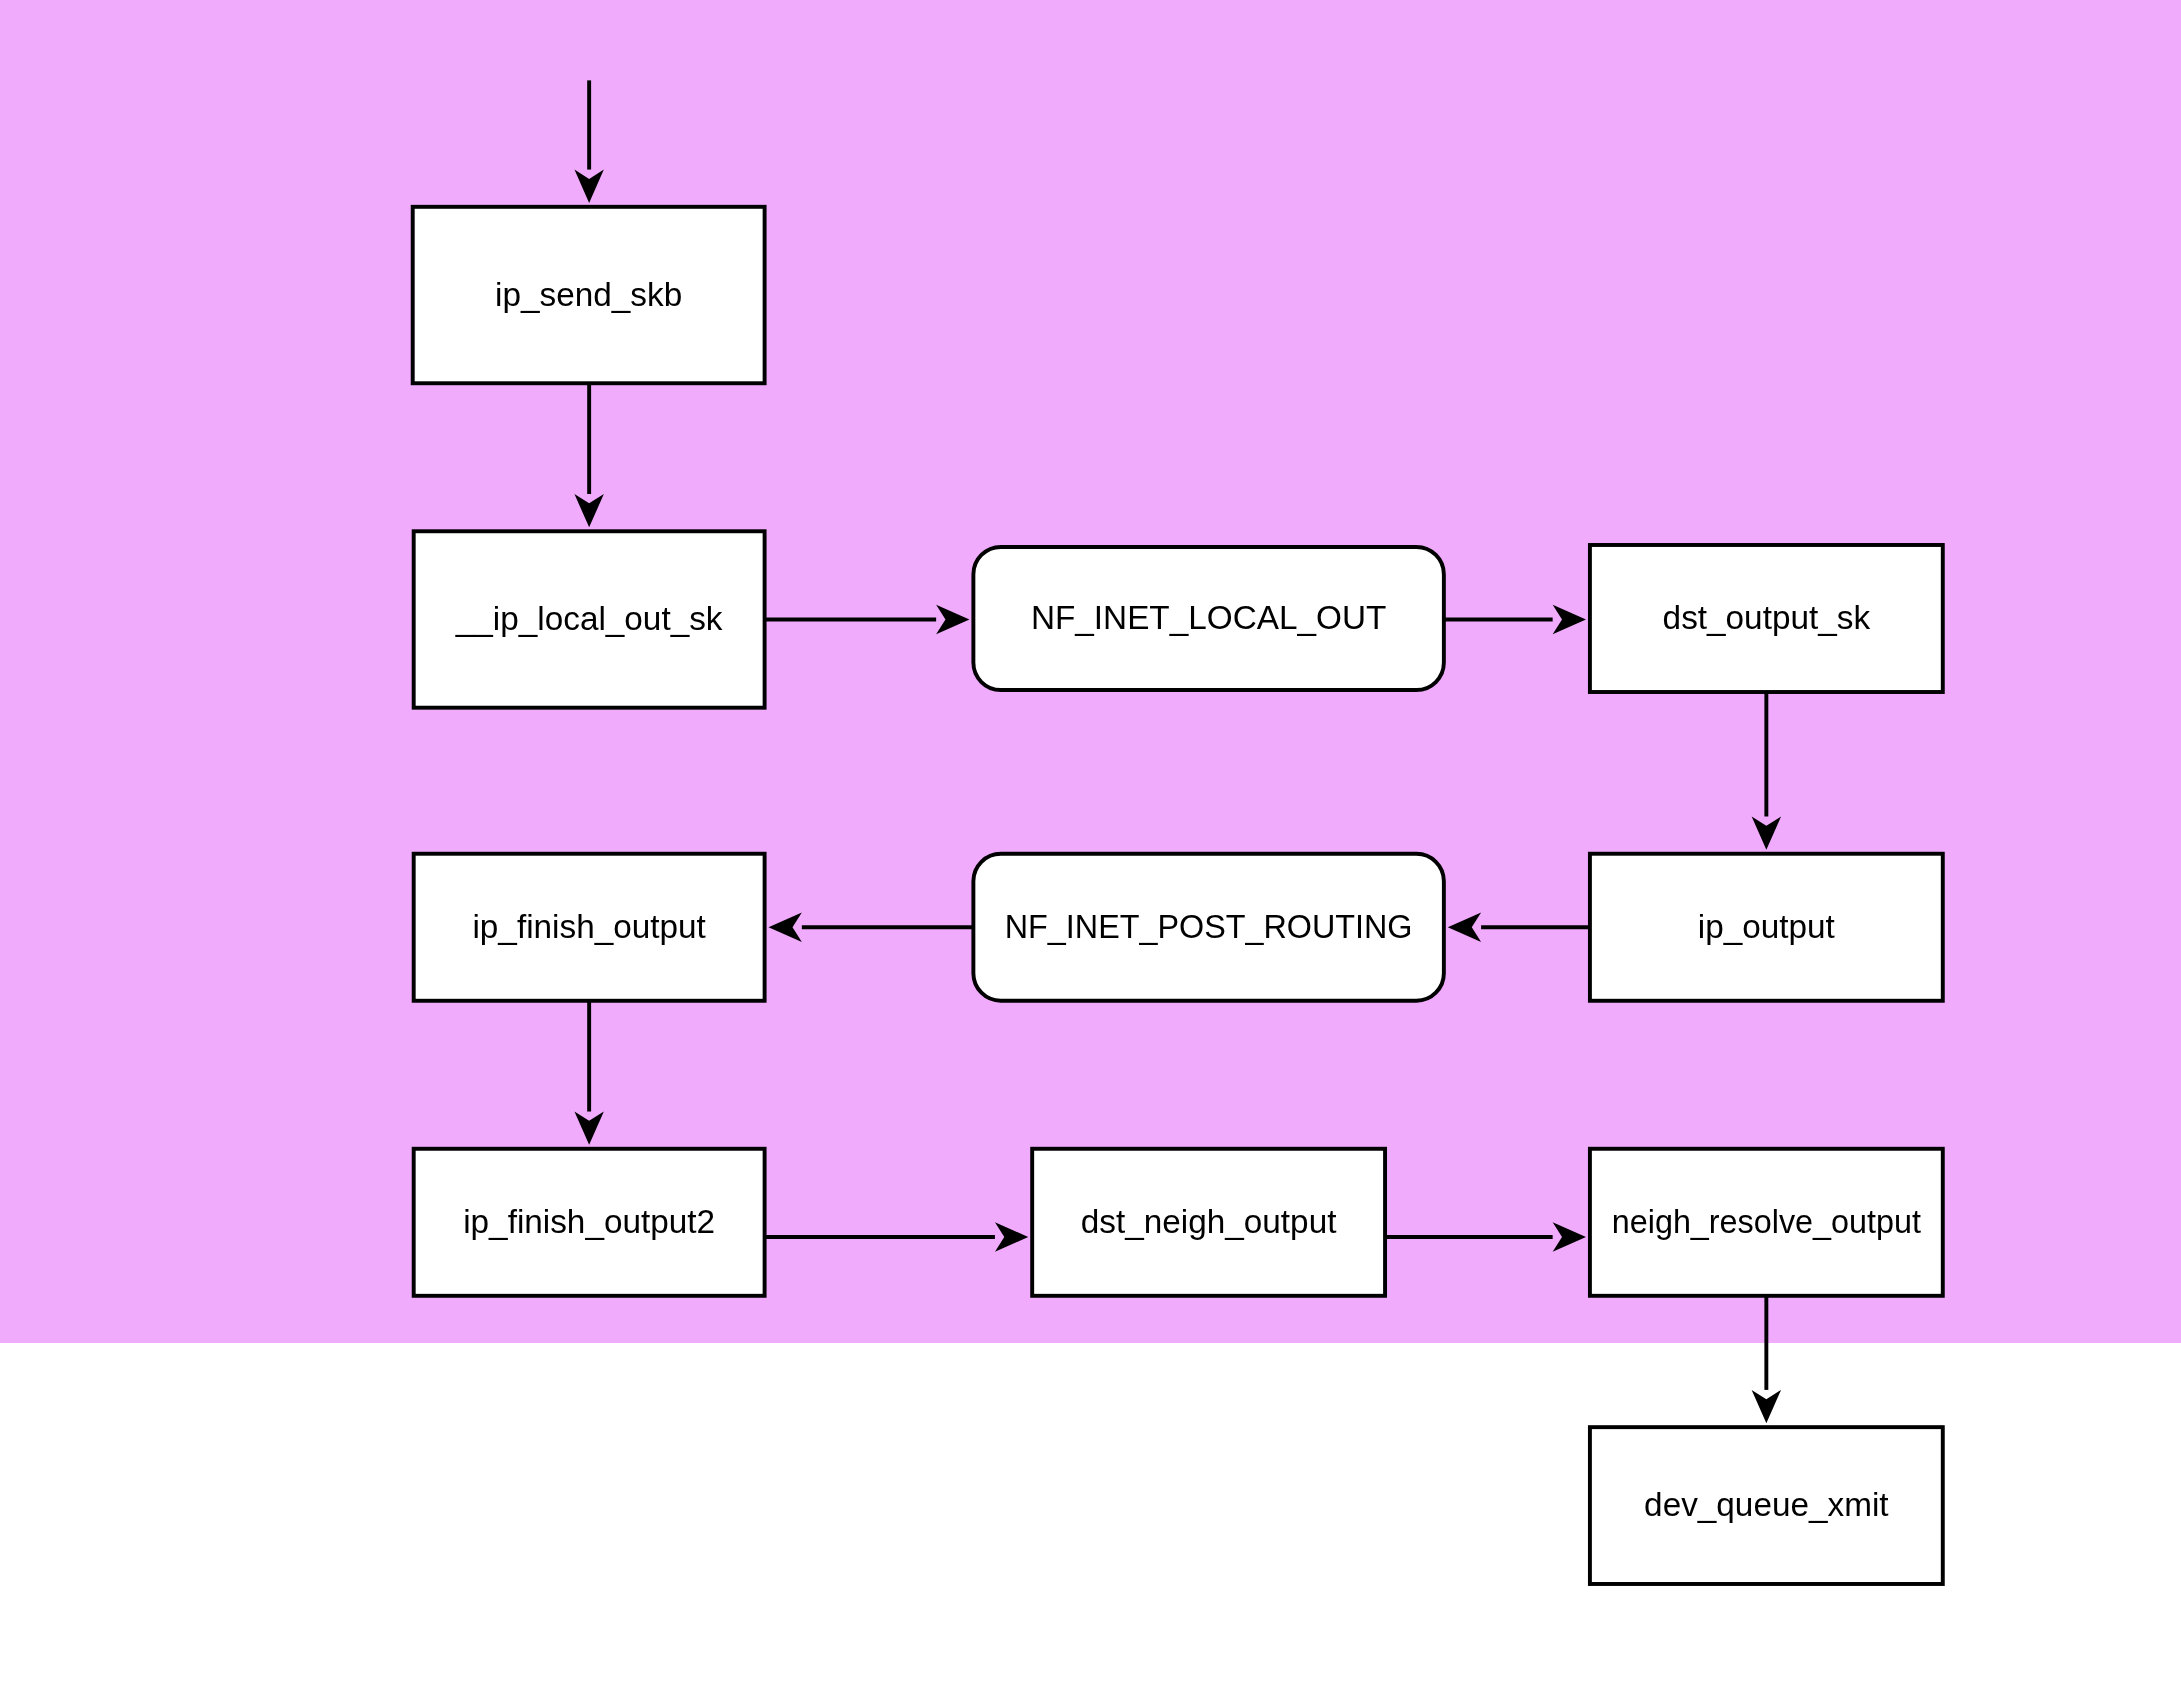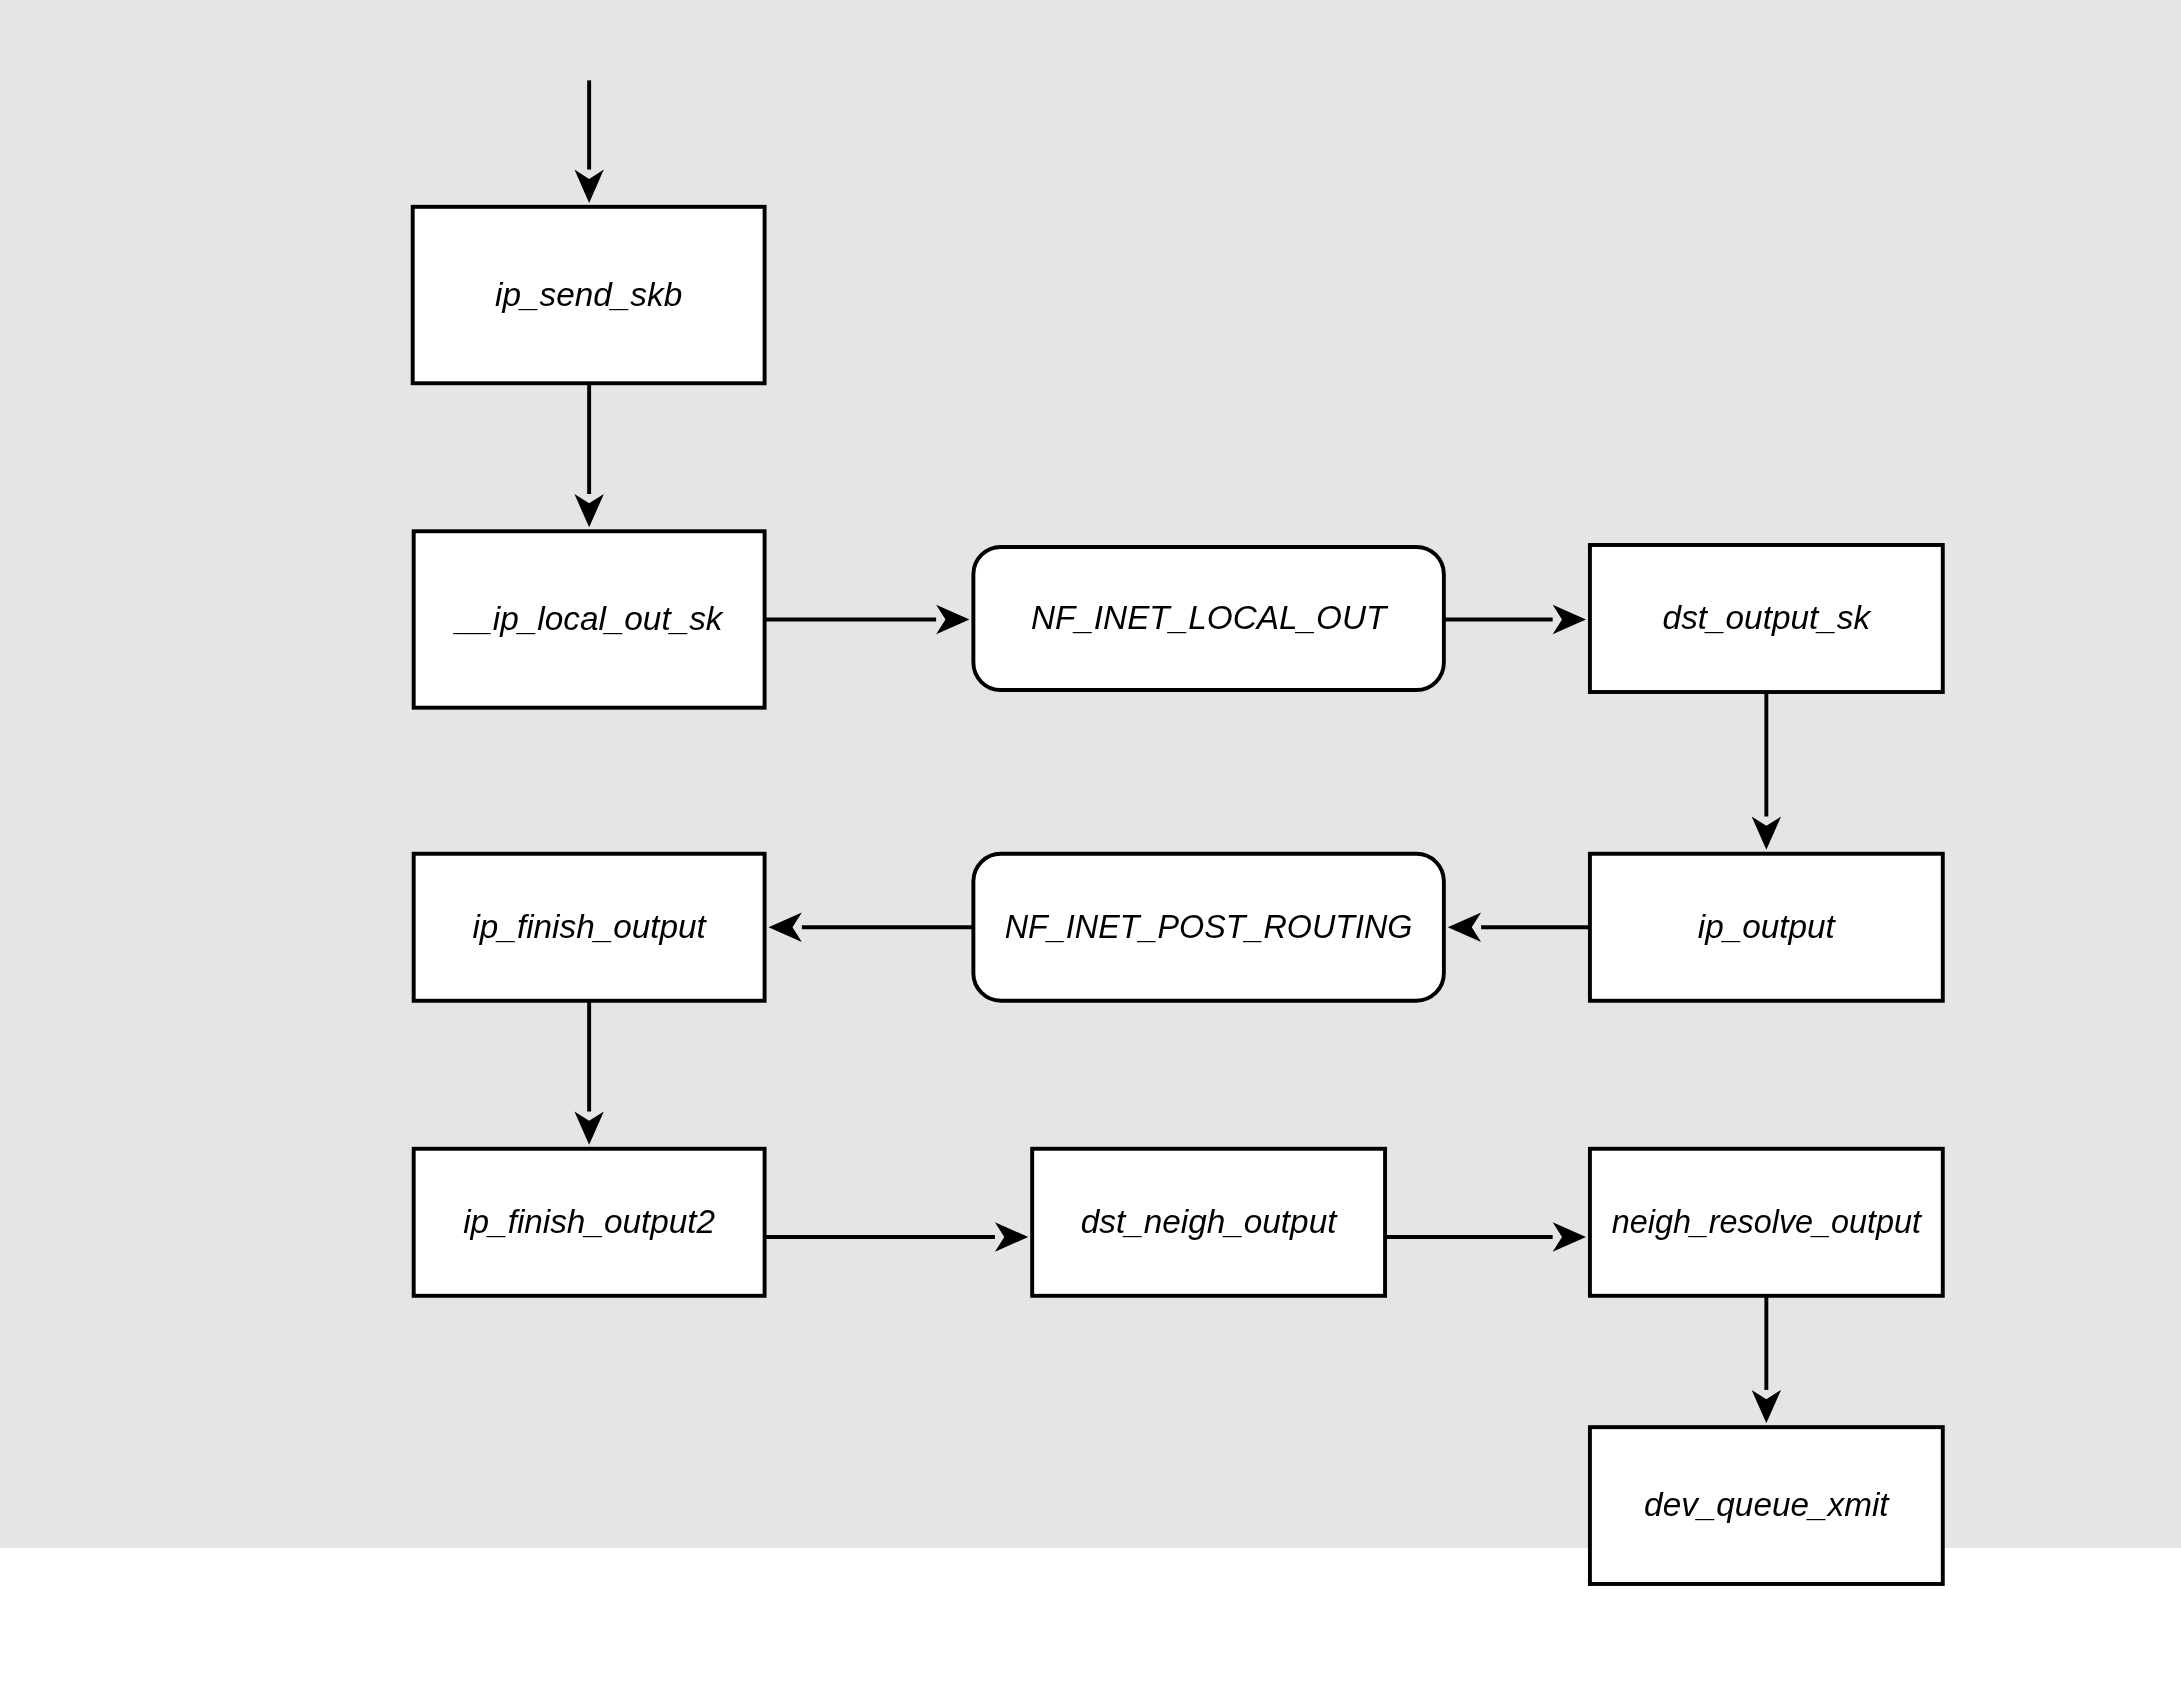--- a/index.html
+++ b/index.html
@@ -8,23 +8,22 @@
     background: #ffffff;
   }
   body {
     width: 2182px;
     height: 1682px;
     font-family: "Liberation Sans", sans-serif;
   }
   #diagram-root {
     position: relative;
     width: 2182px;
-    height: 1548px;
-    background: #e5e5e5;
-    font-style: italic;
+    height: 1343px;
+    background: #f0abfc;
   }
   svg#flow-svg {
     display: block;
     width: 2182px;
     height: 1682px;
   }
   .node-shape {
     fill: #ffffff;
     stroke: #000000;
     stroke-width: 4;

